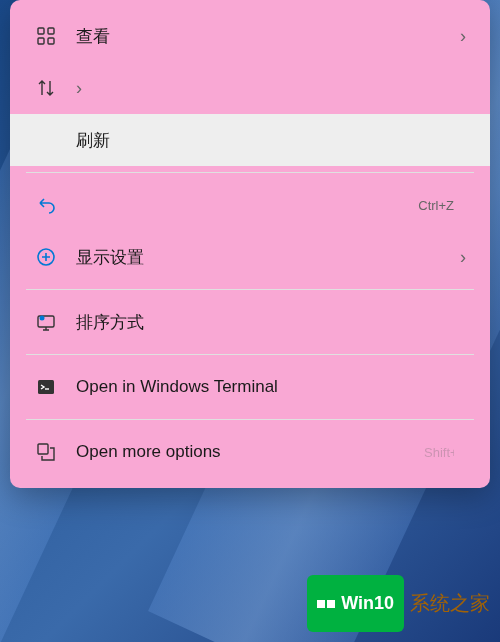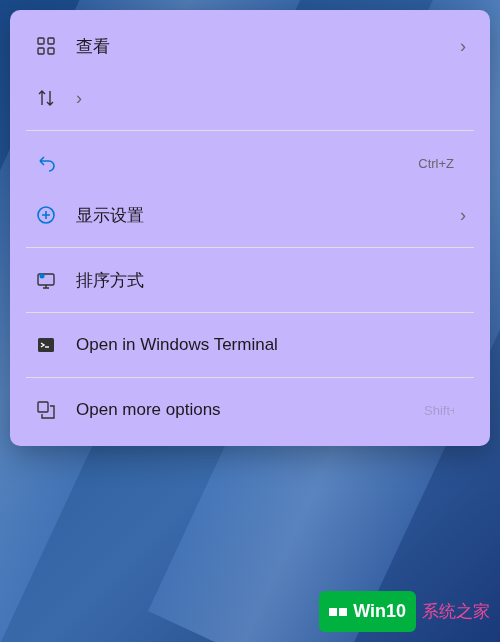--- a/index.html
+++ b/index.html
@@ -19,24 +19,24 @@
       position: absolute;
       width: 200px;
       height: 1000px;
       background: linear-gradient(to right, rgba(100,150,220,0.3), rgba(150,190,240,0.4), rgba(100,150,220,0.3));
       transform: rotate(25deg);
     }
     .bg-stripe1 { top: -200px; left: -50px; }
     .bg-stripe2 { top: -300px; left: 350px; }
     .context-menu {
       position: absolute;
-      top: 10px;
+      top: 0;
       left: 10px;
       right: 10px;
-      background: #c4b5fd;
+      background: #f9a8d4;
       border-radius: 10px;
       box-shadow: 0 8px 32px rgba(0,0,0,0.3);
       padding: 10px 0;
     }
     .menu-item {
       display: flex;
       align-items: center;
       padding: 14px 24px;
       cursor: pointer;
       font-size: 17px;
@@ -80,38 +80,38 @@
       right: 10px;
       display: flex;
       align-items: center;
       gap: 6px;
     }
     .wm-badge {
       background: #00b140;
       color: white;
       font-weight: bold;
       font-size: 18px;
-      padding: 10px 10px;
+      padding: 18px 10px;
       border-radius: 6px;
       display: flex;
       align-items: center;
     }
     .wm-sqs {
       display: inline-flex;
       gap: 2px;
       margin-right: 6px;
     }
     .wm-sq {
       width: 8px;
       height: 8px;
       background: white;
     }
     .wm-text {
-      color: #ec4899;
-      font-size: 17px;
+      color: #a16207;
+      font-size: 20px;
       font-weight: 500;
     }
   </style>
 </head>
 <body>
 
 <div class="bg-stripe bg-stripe1"></div>
 <div class="bg-stripe bg-stripe2"></div>
 
 <div class="context-menu">
@@ -132,20 +132,24 @@
   <div class="menu-item">
     <span class="menu-icon">
       <svg width="20" height="20" viewBox="0 0 20 20" fill="none" stroke="#333" stroke-width="1.4">
         <path d="M6 3 L6 17 M3 6 L6 3 L9 6"></path>
         <path d="M14 17 L14 3 M11 14 L14 17 L17 14"></path>
       </svg>
     </span>
     <span class="chevron">›</span>
   </div>
 
+  <div class="menu-item hovered">
+    <span class="menu-icon"></span>
+    <span class="menu-label">刷新</span>
+  </div>
 
   <div class="divider"></div>
 
   <div class="menu-item">
     <span class="menu-icon">
       <svg width="20" height="20" viewBox="0 0 20 20" fill="none" stroke="#0078d4" stroke-width="1.6">
         <path d="M4 8 L8 4 M4 8 L8 12 M4 8 L13 8 A5 5 0 0 1 13 18"></path>
       </svg>
     </span>
     <span class="menu-shortcut">Ctrl+Z</span>

